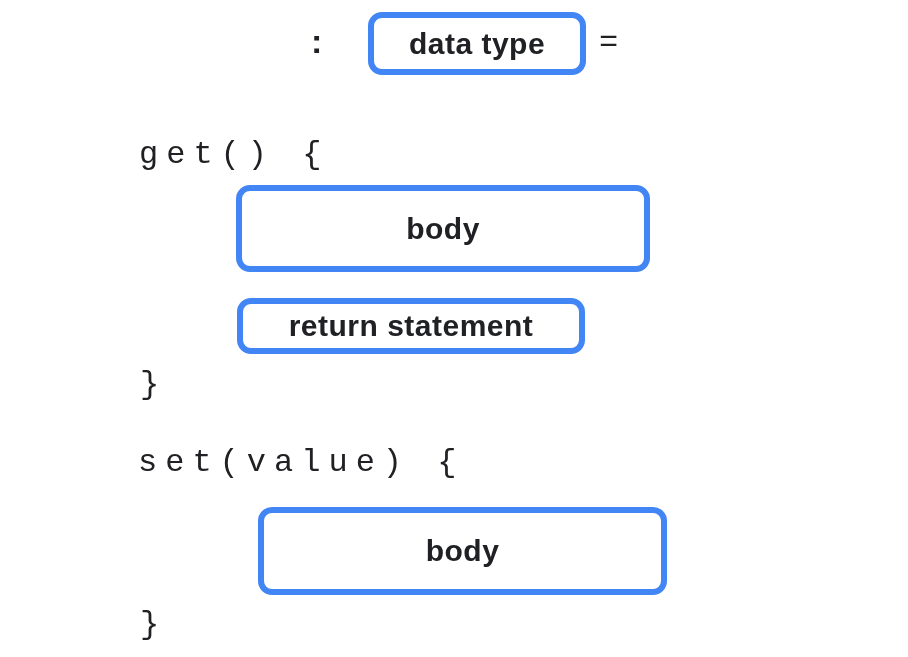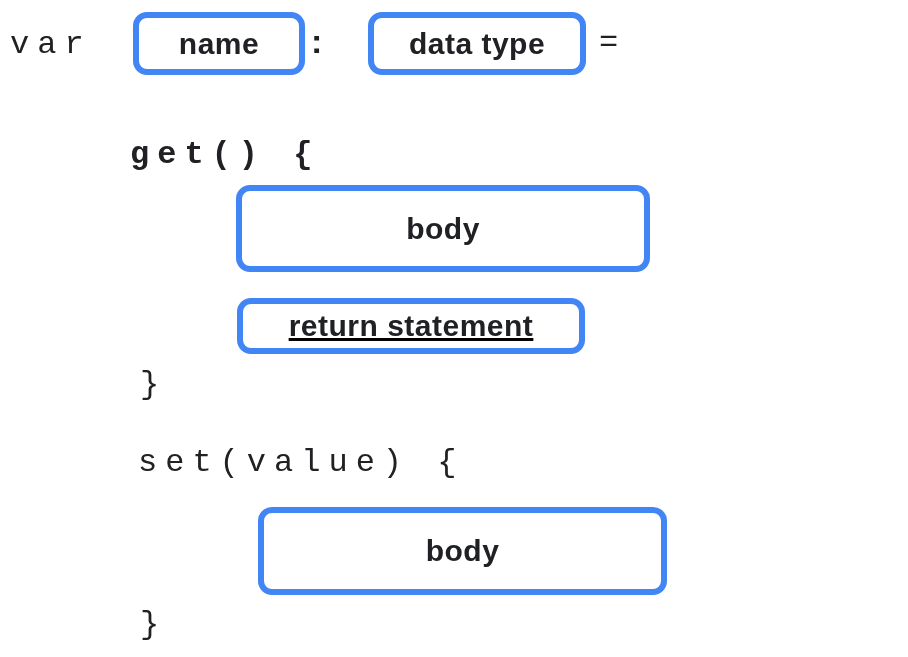--- a/index.html
+++ b/index.html
@@ -54,38 +54,34 @@
     color: #202124;
     white-space: nowrap;
   }
   
   .pos-var          { left: 10px;  top: 26px; }
   .pos-box-name     { left: 133px; top: 12px;  width: 172px; height: 63px; }
   .pos-colon        { left: 311px; top: 21px; }
   .pos-box-type     { left: 368px; top: 12px;  width: 218px; height: 63px; }
   .pos-equals       { left: 599px; top: 24px; }
   .pos-box-initial  { left: 672px; top: 12px;  width: 226px; height: 63px; }
-  .pos-get-open     { left: 130px; top: 136px; font-weight: bold; }
+  .pos-get-open     { left: 139px; top: 136px; }
   .pos-get-body     { left: 236px; top: 185px; width: 414px; height: 87px; }
-  .pos-return       { left: 237px; top: 298px; width: 348px; height: 56px; text-decoration: underline; }
+  .pos-return       { left: 237px; top: 298px; width: 348px; height: 56px; }
   .pos-get-close    { left: 140px; top: 366px; }
   .pos-set-open     { left: 138px; top: 444px; }
   .pos-set-body     { left: 258px; top: 507px; width: 409px; height: 88px; }
   .pos-set-close    { left: 140px; top: 606px; }
 </style>
 </head>
 <body>
 
 <div class="canvas">
 
-  <span class="code pos-var">var</span>
 
-  <div class="box pos-box-name">
-    <span class="box-label">name</span>
-  </div>
 
   <span class="colon pos-colon">:</span>
 
   <div class="box pos-box-type">
     <span class="box-label">data type</span>
   </div>
 
   <span class="code pos-equals">=</span>
 
 

